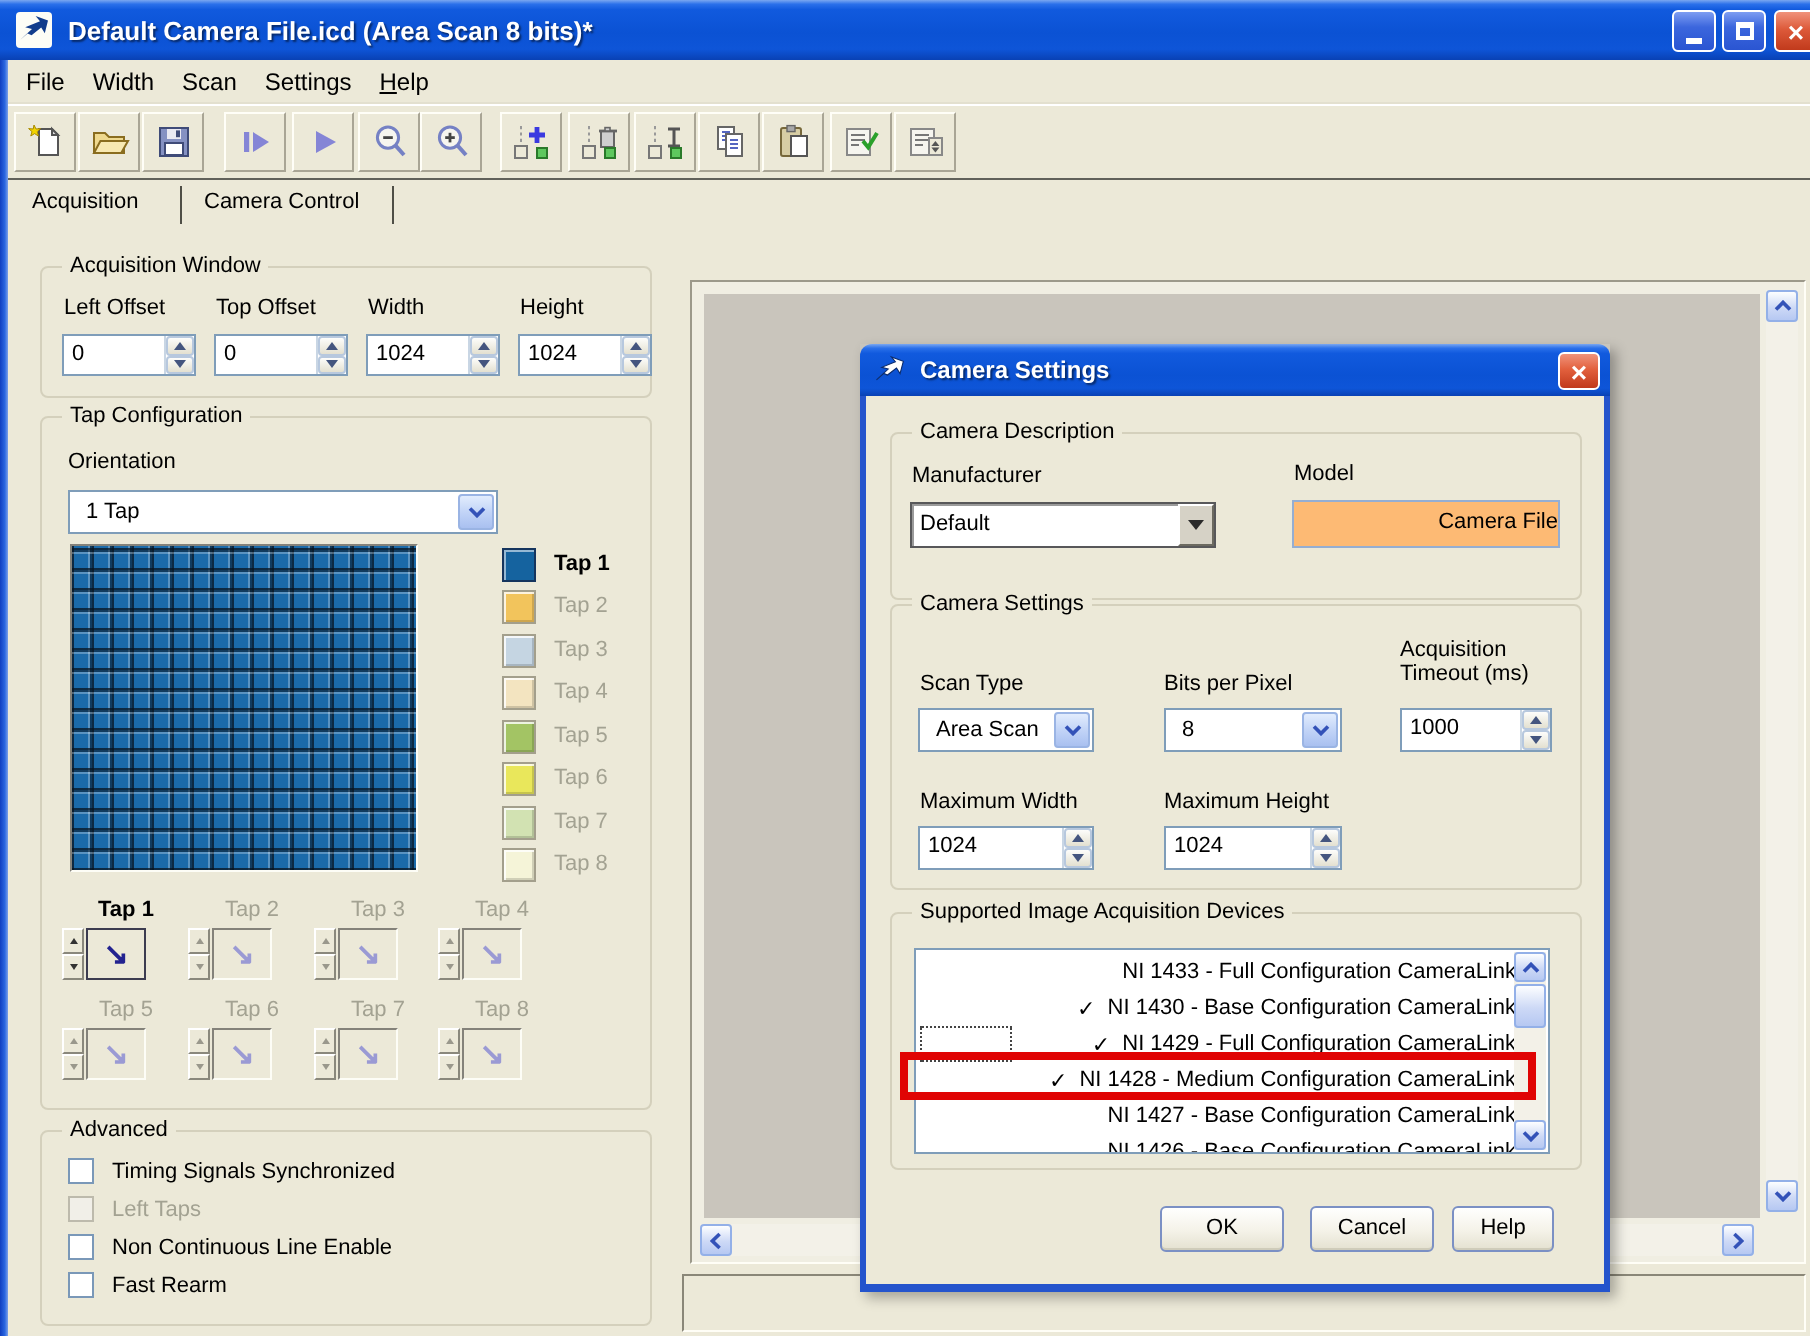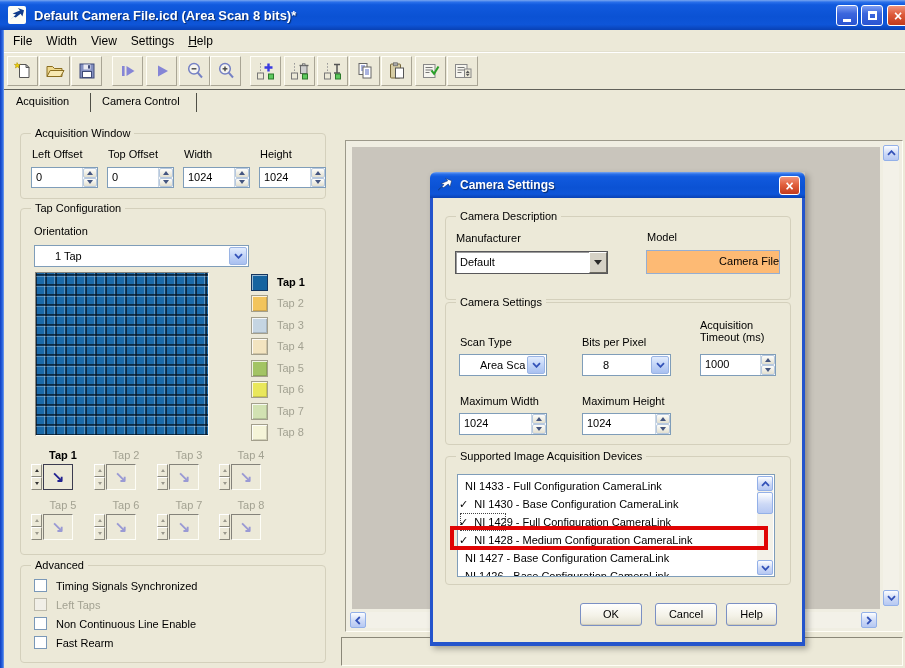--- a/index.html
+++ b/index.html
@@ -41,21 +41,21 @@
 
   
   .xp-spin { display:flex; background:#fff; border:1px solid #7f9db9; height:21px; }
   .xp-spin .val { flex:1; padding:3px 0 0 4px; font-size:11px; }
   .spin-btns { width:15px; display:flex; flex-direction:column; border-left:1px solid #c9d6e4; }
   .spin-b { flex:1; background:linear-gradient(180deg,#fdfdfb,#e3e0d0); border:1px solid #b7c8de; border-radius:2px; display:flex; align-items:center; justify-content:center; }
   .tri-up { width:0; height:0; border-left:3px solid transparent; border-right:3px solid transparent; border-bottom:4px solid #44557f; }
   .tri-dn { width:0; height:0; border-left:3px solid transparent; border-right:3px solid transparent; border-top:4px solid #44557f; }
 
   .xp-combo { display:flex; background:#fff; border:1px solid #7f9db9; height:22px; }
-  .xp-combo .val { flex:1; padding:4px 0 0 20px; font-size:11px; white-space:nowrap; overflow:hidden; }
+  .xp-combo .val { flex:1; padding:4px 0 0 8px; font-size:11px; white-space:nowrap; overflow:hidden; }
   .combo-btn { width:18px; margin:1px; border:1px solid #9ab4e4; border-radius:2px;
      background:linear-gradient(180deg,#e2ecfd 0%,#c2d4f7 50%,#a9c0f0 100%); display:flex; align-items:center; justify-content:center; }
 
   .classic-combo { display:flex; background:#fff; border:1px solid #58585a; box-shadow:inset 1px 1px 0 #9b9b9b; height:23px; }
   .classic-combo .val { flex:1; padding:4px 0 0 4px; font-size:11px; }
   .classic-btn { width:18px; background:#d6d2c6; border:1px solid; border-color:#fff #6c6a60 #6c6a60 #fff; display:flex; align-items:center; justify-content:center; }
   .tri-dn-bk { width:0; height:0; border-left:4px solid transparent; border-right:4px solid transparent; border-top:5px solid #2a2a2a; }
 
   .xp-input { background:#fdba74; border:1px solid #95aed2; padding:4px 0 0 5px; font-size:11px;text-align:right; }
 
@@ -104,21 +104,21 @@
     display:flex; align-items:center; }
   .dlg-title .title-icon { width:18px; height:18px; margin:0 6px 0 6px; }
   .dlg-title .t { color:#fff; font-weight:bold; font-size:12px; text-shadow:1px 1px 1px rgba(0,0,0,.5); }
   .dlg-close { position:absolute; right:5px; top:4px; width:21px; height:19px; border:1px solid #fff; border-radius:3px;
     background:linear-gradient(180deg,#f0937b 0%,#e2603d 45%,#c13a1c 100%); display:flex; align-items:center; justify-content:center; }
   .dlg-body { position:absolute; left:0; top:26px; right:0; bottom:0; background:#ece9d8;
     border:3px solid #2454cc; border-top:none; border-bottom-width:4px; }
 
   
   .devlist { position:absolute; left:27px; top:302px; width:318px; height:103px; background:#fff; border:1px solid #7f9db9; overflow:hidden; }
-  .devrow { position:absolute; left:1px; width:299px; height:18px; display:flex; align-items:center; justify-content:flex-start; font-size:11px; }
+  .devrow { position:absolute; left:1px; width:299px; height:18px; display:flex; align-items:center; justify-content:flex-end; font-size:11px; }
   .devrow .chk { margin-right:6px; font-size:11px; }
   .focusrect { position:absolute; left:2px; top:38px; width:46px; height:18px; border:1px dotted #444; }
   .dev-sb { position:absolute; right:1px; top:1px; width:16px; bottom:1px; background:#f3f1e8; }
   .annotation { position:absolute; left:20px; top:354px; width:318px; height:24px; border:4px solid #e00404; z-index:12; }
 
   .xp-btn { position:absolute; height:23px; border:1px solid #7b90c4; border-radius:3px;
     background:linear-gradient(180deg,#fffffe 0%,#f4f2e8 55%,#e4e1d0 100%);
     font-size:11px; font-family:"Liberation Sans",sans-serif; text-align:center; padding-top:4px; box-shadow:inset 0 -1px 0 #cfccba; }
 
   .chev svg { display:block; }
@@ -143,21 +143,21 @@
     <div class="winbtn closebtn" style="left:887px">
         <span class="glyph-x">×</span>
       </div>
   </div>
 
   <div class="abs win-left-border"></div>
 
   <div class="abs menubar">
     <span class="menu-item">File</span>
     <span class="menu-item">Width</span>
-    <span class="menu-item">View</span>
+    <span class="menu-item">Scan</span>
     <span class="menu-item">Settings</span>
     <span class="menu-item uf">Help</span>
   </div>
 
   <div class="abs toolbar">
     <div class="tbtn" style="left:3px">
       <svg viewBox="0 0 20 20">
           <path d="M6.5 3.5 h6.5 l3 3 v10 h-9.5 z" fill="#fff" stroke="#555"></path>
           <path d="M13 3.5 l3 3 h-3 z" fill="#ddd" stroke="#555"></path>
           <path d="M4 1.5 l1 2 2.3-.2 -1.7 1.5 .6 2.2 -1.9-1.2 -1.9 1.2 .6-2.2 -1.7-1.5 2.3 .2 Z" fill="#f2d400" stroke="#a88a00" stroke-width=".5"></path>

